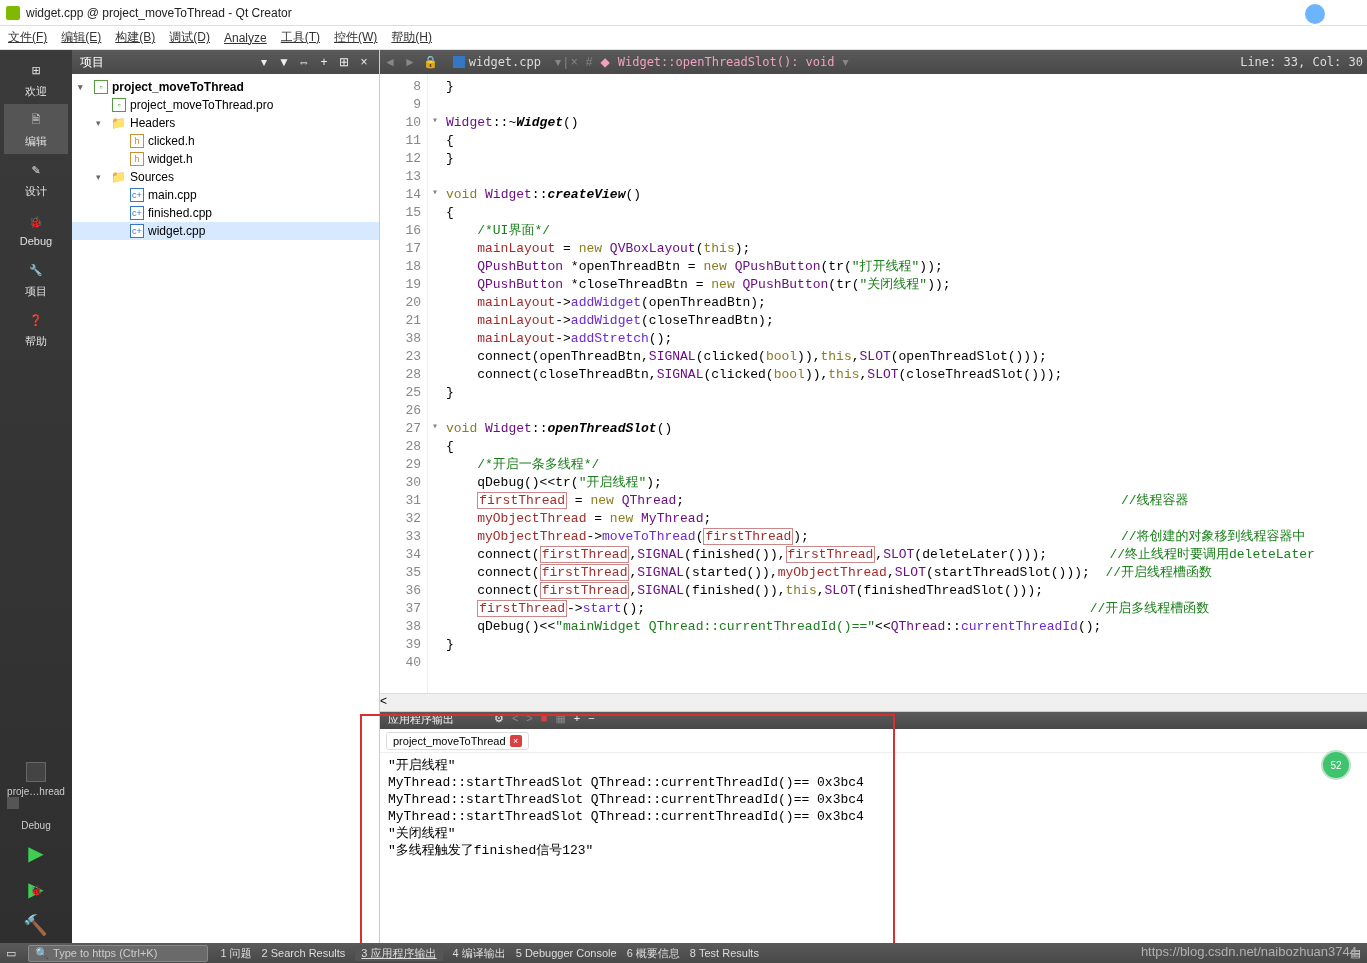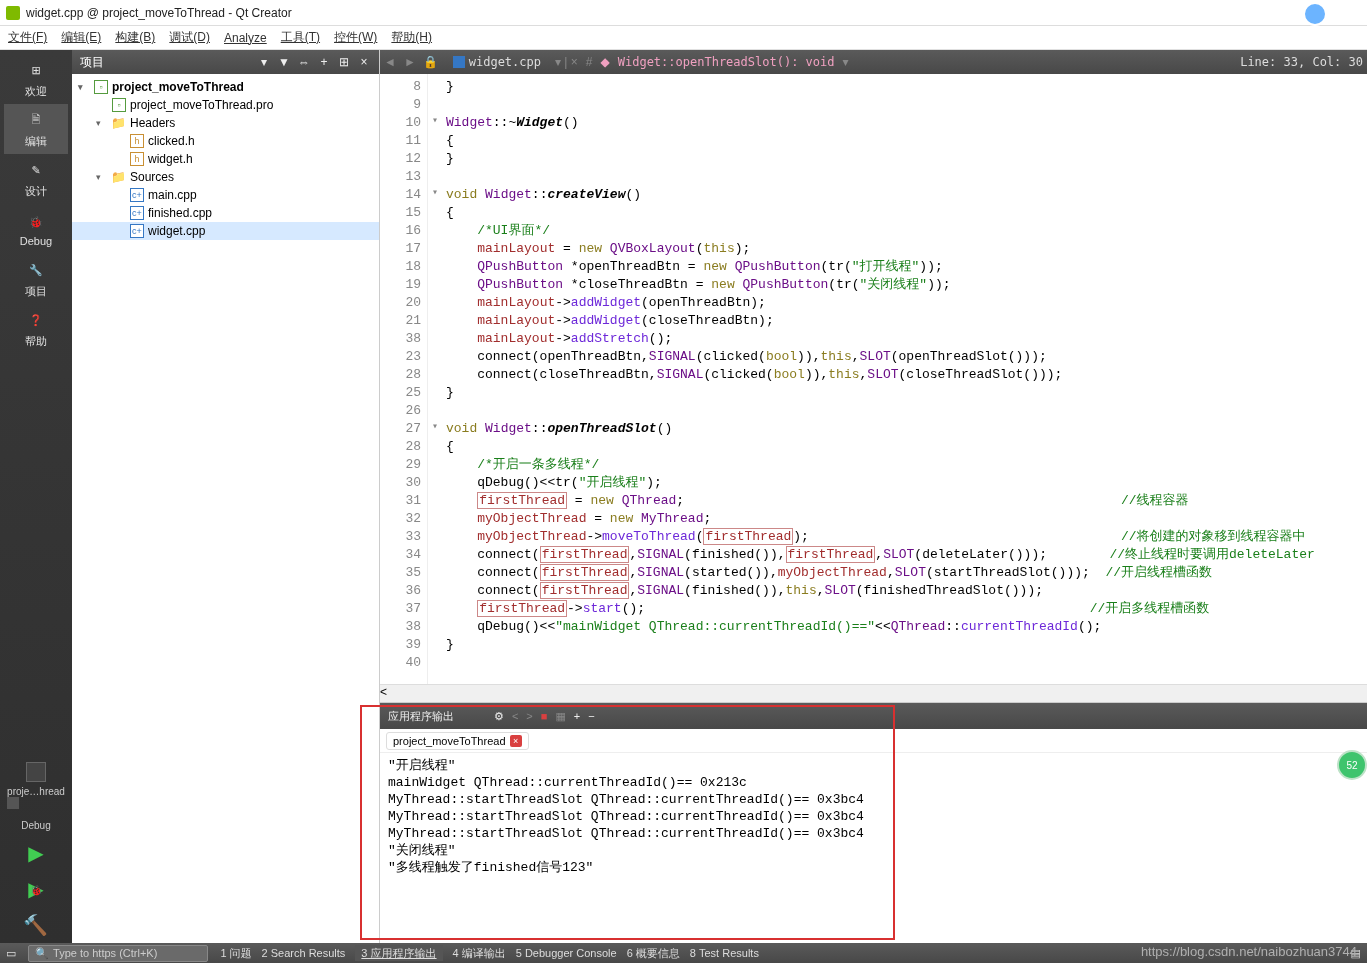--- a/index.html
+++ b/index.html
@@ -50,33 +50,33 @@
 .type { color:#6b0e87; }
 .func { color:#6d28d9; }
 .funcdefb { color:#000; font-weight:bold; font-style:italic; }
 .str { color:#1a7f1a; }
 .cmt { color:#1a7f1a; }
 .ident { color:#a12d2d; }
 .identbox { color:#a12d2d; border:1px solid #cc8888; padding:0 1px; }
 .op { color:#000; }
 .scrollbar { height:18px; background:#f0f0f0; border-top:1px solid #ddd; }
 .output-panel { border-top:1px solid #ccc; background:#fff; display:flex; flex-direction:column; }
-.output-header { height:26px; background:linear-gradient(#5a5a5a,#484848); color:#eee; display:flex; align-items:center; padding:0 8px; font-size:11px; gap:10px; }
+.output-header { height:17px; background:linear-gradient(#5a5a5a,#484848); color:#eee; display:flex; padding:0 8px; font-size:11px; gap:10px; }
 .output-header .oicons { display:flex; gap:8px; margin-left:30px; }
 .output-tabs { height:24px; background:#fff; display:flex; align-items:center; padding:2px 6px; gap:4px; border-bottom:1px solid #eee; }
 .output-tab { display:flex;align-items:center; gap:4px; padding:2px 6px; font-size:11px; border:1px solid #ddd; border-radius:3px; }
 .output-tab .closex { background:#d94040; color:#fff; width:12px;height:12px;display:flex;align-items:center;justify-content:center;font-size:9px;border-radius:2px; }
 .output-body { font-family:"Consolas","Courier New",monospace; font-size:13px; padding:4px 8px; line-height:17px; color:#000; height:190px; }
 .highlight-box { border:2px solid #d83030; position:absolute; }
 .statusbar { height:20px; background:linear-gradient(#5a5a5a,#484848); color:#ddd; display:flex; align-items:center; padding:0 6px; gap:12px; font-size:11px; position:absolute; bottom:0; left:0; right:0; }
 .statusbar .locator { background:#6a6a6a; border:1px solid #888; padding:1px 6px; width:180px; color:#ccc; border-radius:2px; display:flex;align-items:center;gap:4px; }
 .statusbar .panel-item { cursor:pointer; }
 .statusbar .panel-item.active { background:#555; padding:2px 6px;text-decoration:underline; }
 .watermark { position:absolute; right:10px; bottom:4px; color:#b0b0b0; font-size:13px; }
-.green-circle { position:absolute; right:0; top:750px; width:30px;height:30px; background:#3ec46d; border-radius:50%; border:2px solid #bde2c7; display:flex;align-items:center;justify-content:center;color:#fff;font-size:10px; }
+.green-circle { position:absolute; right:16px; top:750px; width:30px;height:30px; background:#3ec46d; border-radius:50%; border:2px solid #bde2c7; display:flex;align-items:center;justify-content:center;color:#fff;font-size:10px; }
 svg { display:block; }
 </style>
 </head>
 <body>
 
 <div class="titlebar">
   <span class="qt-icon"></span>
   <span class="title">widget.cpp @ project_moveToThread - Qt Creator</span>
   <span class="user-icon"></span>
 </div>
@@ -299,21 +299,20 @@
             </span>
           </div>
           <div class="output-tabs">
             <div class="output-tab">
               <span>project_moveToThread</span>
               <span class="closex">×</span>
             </div>
           </div>
           <div class="output-body" id="outputBody">
               <div>"开启线程"</div>
-              <div>mainWidget QThread::currentThreadId()== 0x213c</div>
               <div>MyThread::startThreadSlot QThread::currentThreadId()== 0x3bc4</div>
               <div>MyThread::startThreadSlot QThread::currentThreadId()== 0x3bc4</div>
               <div>MyThread::startThreadSlot QThread::currentThreadId()== 0x3bc4</div>
               <div>"关闭线程"</div>
               <div>"多线程触发了finished信号123"</div>
             </div>
           <div class="highlight-box" style="left:-20px;top:2px;width:535px;height:235px;pointer-events:none"></div>
         </div>
       </div>
     </div>

